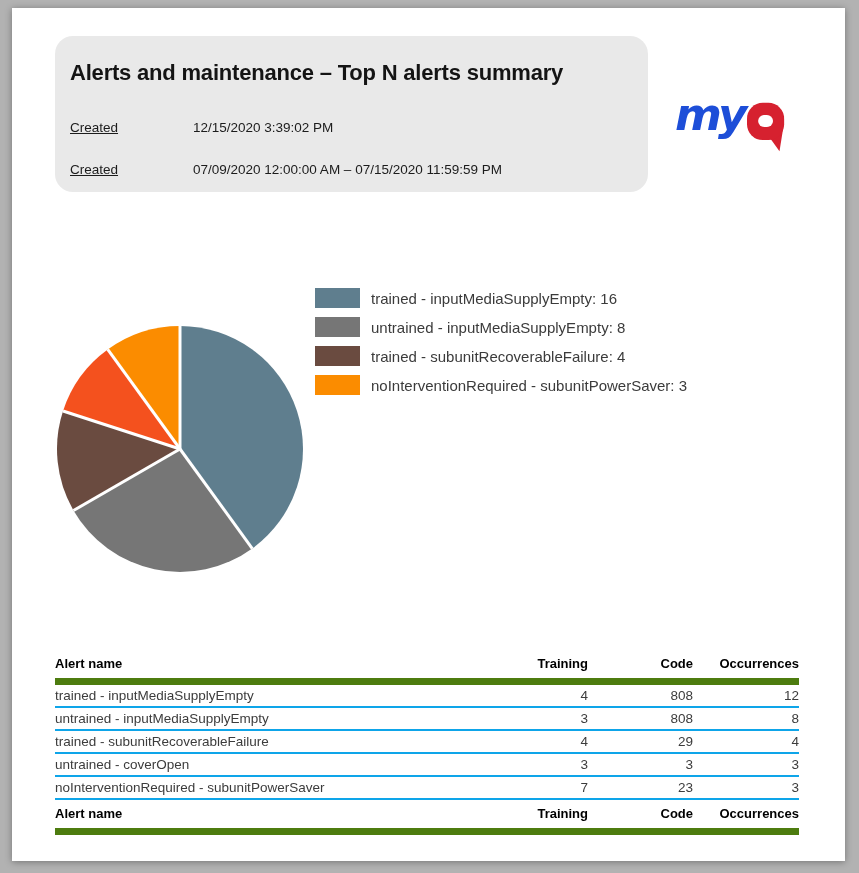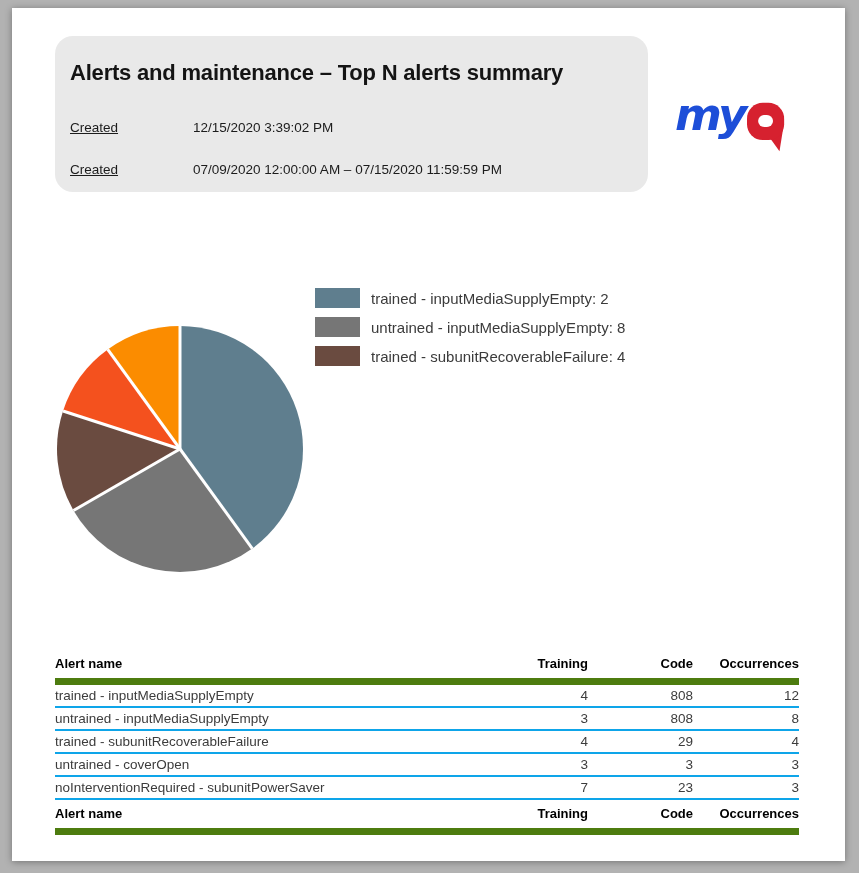--- a/index.html
+++ b/index.html
@@ -103,29 +103,33 @@
       <line x1="125" y1="125" x2="125.00" y2="2.00" stroke="#ffffff" stroke-width="3"></line>
       <line x1="125" y1="125" x2="197.30" y2="224.51" stroke="#ffffff" stroke-width="3"></line>
       <line x1="125" y1="125" x2="18.48" y2="186.50" stroke="#ffffff" stroke-width="3"></line>
       <line x1="125" y1="125" x2="8.02" y2="86.99" stroke="#ffffff" stroke-width="3"></line>
       <line x1="125" y1="125" x2="52.70" y2="25.49" stroke="#ffffff" stroke-width="3"></line>
     </svg>
 
   <div id="legend" class="legend">
       <div class="legend-item">
         <span class="swatch" style="background: rgb(95, 126, 142);"></span>
-        <span class="legend-label">trained - inputMediaSupplyEmpty: 2</span>
+        <span class="legend-label">trained - inputMediaSupplyEmpty: 16</span>
       </div>
       <div class="legend-item">
         <span class="swatch" style="background: rgb(118, 118, 118);"></span>
         <span class="legend-label">untrained - inputMediaSupplyEmpty: 8</span>
       </div>
       <div class="legend-item">
         <span class="swatch" style="background: rgb(106, 75, 64);"></span>
         <span class="legend-label">trained - subunitRecoverableFailure: 4</span>
+      </div>
+      <div class="legend-item">
+        <span class="swatch" style="background: rgb(251, 140, 0);"></span>
+        <span class="legend-label">noInterventionRequired - subunitPowerSaver: 3</span>
       </div>
     </div>
 
   <table class="alerts-table">
     <colgroup>
       <col style="width:434px">
         <col style="width:99px">
         <col style="width:105px">
         <col style="width:106px">
     </colgroup>

